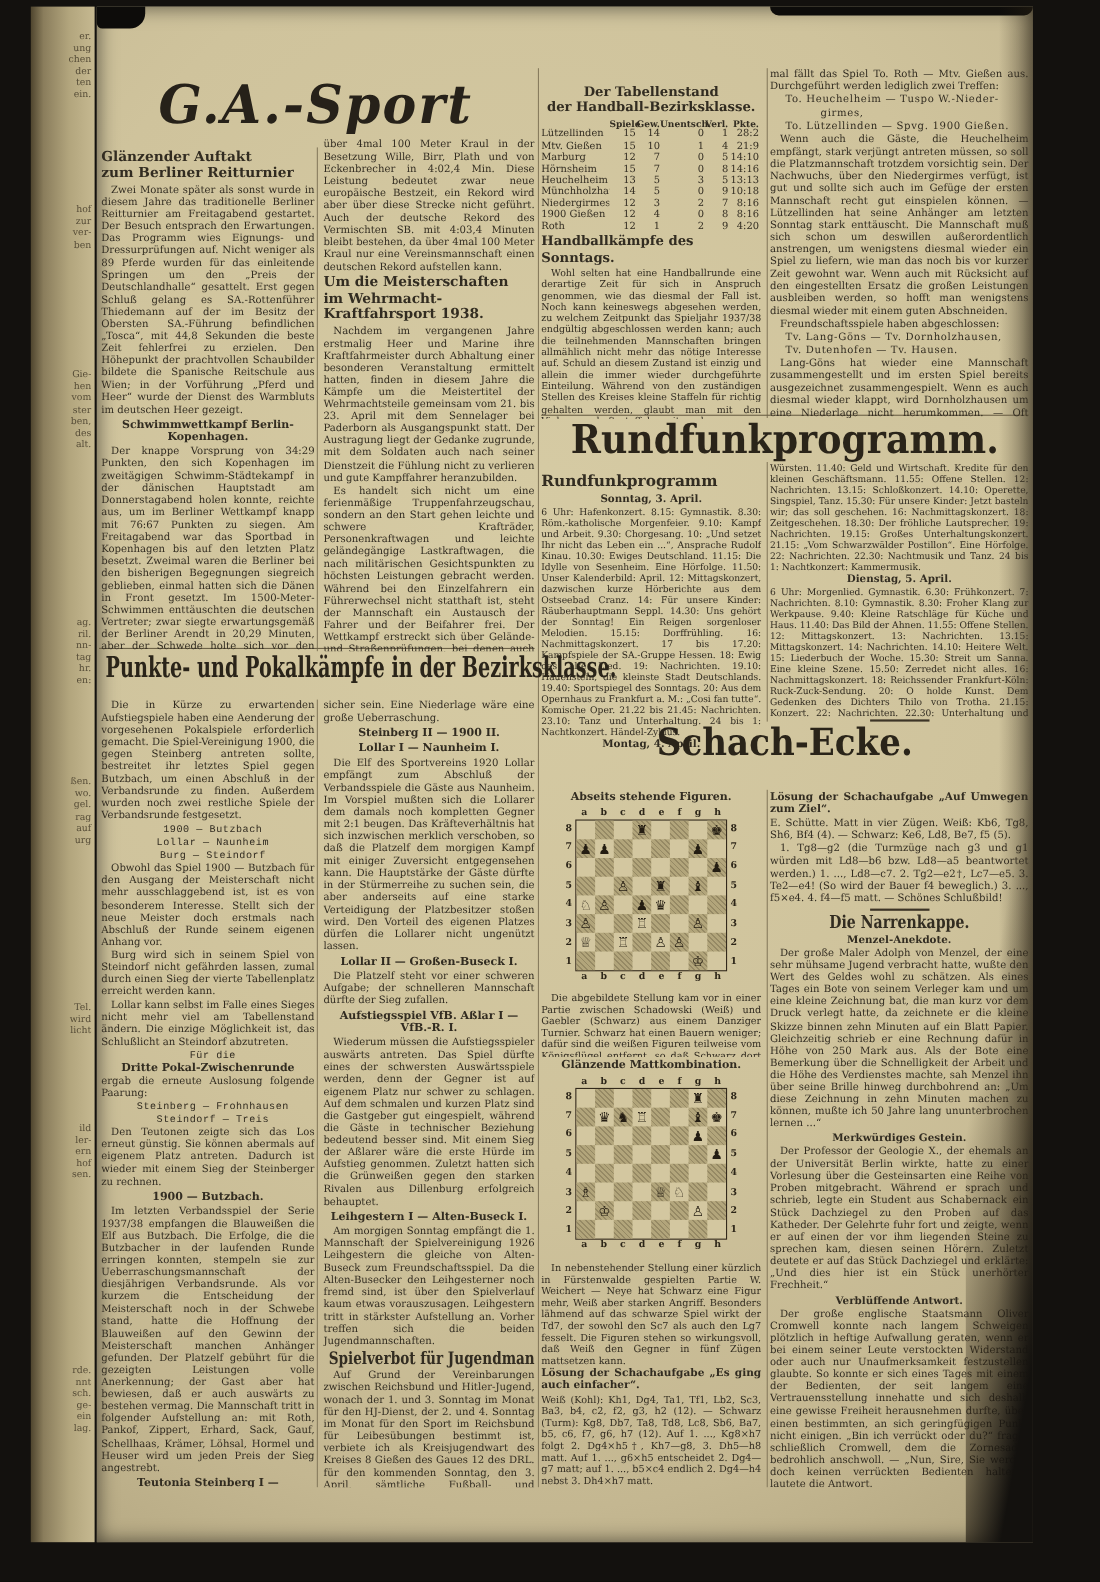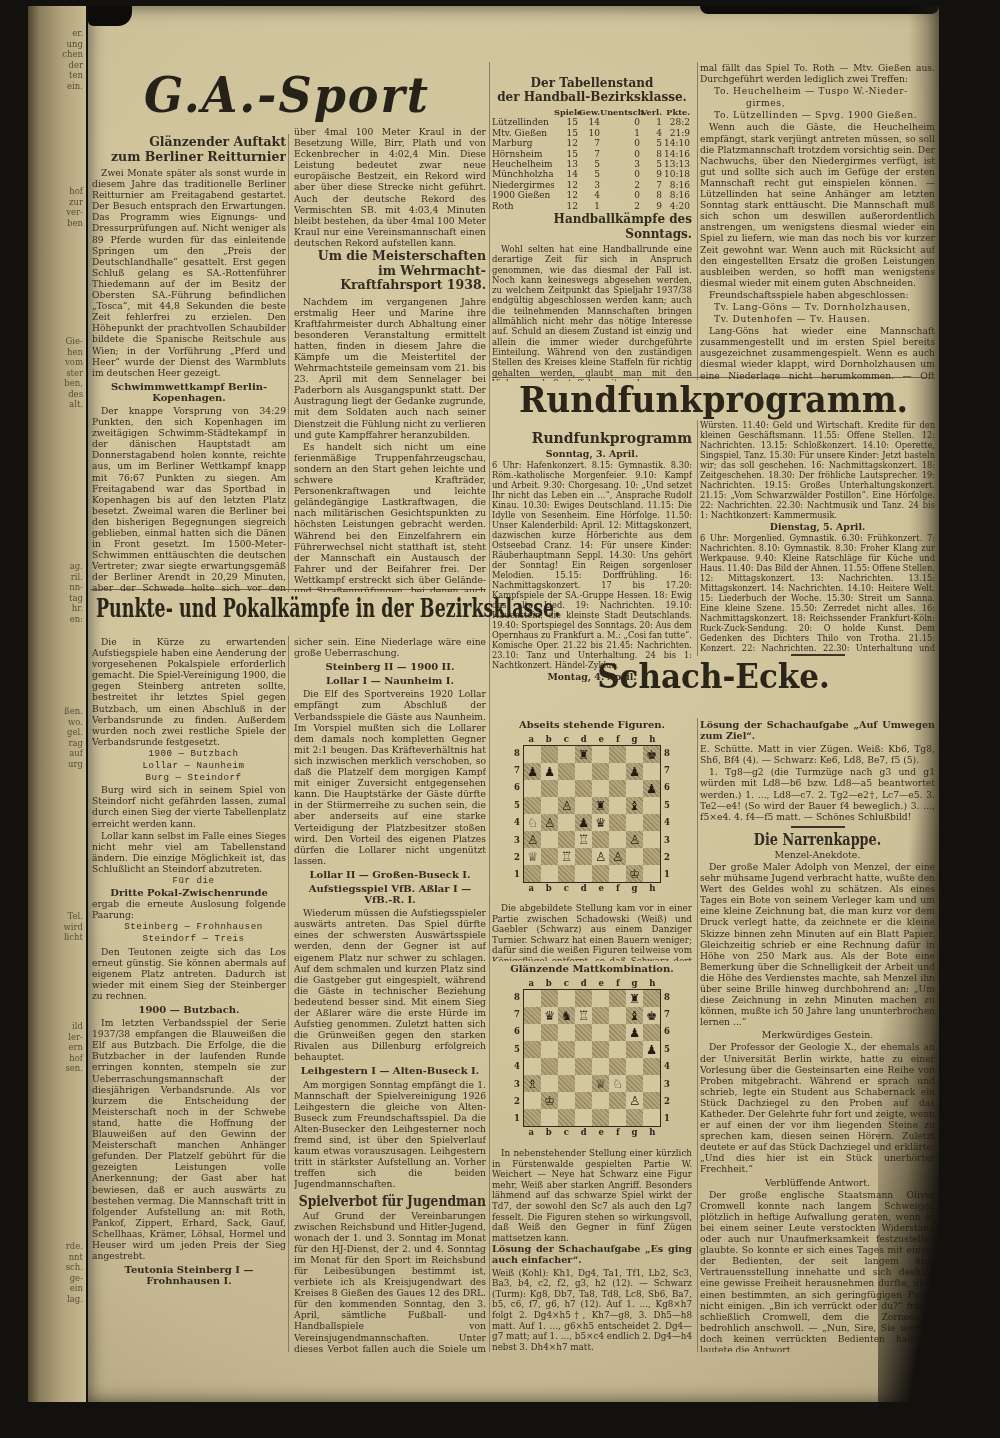--- a/index.html
+++ b/index.html
@@ -30,23 +30,23 @@
             font-size:46px;letter-spacing:2px;color:#262119;transform:scale(1,1.05);}
   .bighead{position:absolute;text-align:center;font-weight:bold;color:#2a2419;white-space:nowrap;}
   .hd-pokal{left:2px;top:586px;width:396px;font-size:18px;transform:scale(.97,1.45);transform-origin:center top;}
   .hd-radio{left:404px;top:372px;width:443px;font-size:33px;transform:scale(1,1.1);transform-origin:center top;}
   .hd-schach{left:404px;top:650px;width:443px;font-size:31px;transform:scale(1,1.1);transform-origin:center top;}
   .byline{position:absolute;left:404px;top:697px;width:443px;text-align:center;font-size:11px;font-weight:bold;}
   
   .col{position:absolute;overflow:hidden;font-size:9.2px;line-height:11.1px;text-align:justify;color:#322c21;}
   .col p{margin:0 0 1px;text-indent:9px;}
   .col p.noind{text-indent:0;}
-  .h2{font-weight:bold;text-align:right;font-size:12.5px;line-height:14.5px;margin:1px 0 3px;text-indent:0;}
+  .h2{font-weight:bold;text-align:left;font-size:12.5px;line-height:14.5px;margin:1px 0 3px;text-indent:0;}
   .sub{font-weight:bold;text-align:center;font-size:10px;margin:3px 0 2px;text-indent:0;}
-  .subsm{font-weight:normal;text-align:center;font-size:9.4px;margin:2px 0 1px;text-indent:0;}
+  .subsm{font-weight:bold;text-align:center;font-size:9.4px;margin:2px 0 1px;text-indent:0;}
   .dayhead{font-weight:bold;text-align:center;font-size:9.4px;margin:2px 0 1px;}
   .mline{text-align:center;letter-spacing:.5px;margin:0;text-indent:0;font-family:Liberation Mono, monospace;}
   .tline{padding-left:14px;letter-spacing:.6px;text-indent:0 !important;margin:0;}
   .tline2{padding-left:46px;letter-spacing:.6px;text-indent:0 !important;margin:0;}
   .radiotxt{font-size:8.3px;line-height:10px;}
   .tight{font-size:8.6px;line-height:10.3px;}
   .colbig{font-weight:bold;text-align:center;font-size:13.5px;line-height:15px;margin:3px 0 2px;white-space:nowrap;transform:scale(.95,1.2);}
   
   .ttl{font-weight:bold;text-align:center;font-size:12px;line-height:14px;}
   .trow,.throw{display:flex;font-size:9px;line-height:10.4px;}
@@ -553,40 +553,42 @@
 
     </div>
 
     <div class="bighead hd-pokal">Punkte- und Pokalkämpfe in der Bezirksklasse.</div>
 
     <div class="col" style="left:4px;top:630px;width:194px;height:716px">
       <p>Die in Kürze zu erwartenden Aufstiegspiele haben eine Aenderung der vorgesehenen Pokalspiele erforderlich gemacht. Die Spiel-Vereinigung 1900, die gegen Steinberg antreten sollte, bestreitet ihr letztes Spiel gegen Butzbach, um einen Abschluß in der Verbandsrunde zu finden. Außerdem wurden noch zwei restliche Spiele der Verbandsrunde festgesetzt.</p>
       <p class="mline">1900 — Butzbach</p>
       <p class="mline">Lollar — Naunheim</p>
       <p class="mline">Burg — Steindorf</p>
+      <p>Obwohl das Spiel 1900 — Butzbach für den Ausgang der Meisterschaft nicht mehr ausschlaggebend ist, ist es von besonderem Interesse. Stellt sich der neue Meister doch erstmals nach Abschluß der Runde seinem eigenen Anhang vor.</p>
       <p>Burg wird sich in seinem Spiel von Steindorf nicht gefährden lassen, zumal durch einen Sieg der vierte Tabellenplatz erreicht werden kann.</p>
       <p>Lollar kann selbst im Falle eines Sieges nicht mehr viel am Tabellenstand ändern. Die einzige Möglichkeit ist, das Schlußlicht an Steindorf abzutreten.</p>
       <p class="mline">Für die</p>
       <div class="sub" style="margin:0">Dritte Pokal-Zwischenrunde</div>
       <p class="noind">ergab die erneute Auslosung folgende Paarung:</p>
       <p class="mline">Steinberg — Frohnhausen</p>
       <p class="mline">Steindorf — Treis</p>
       <p>Den Teutonen zeigte sich das Los erneut günstig. Sie können abermals auf eigenem Platz antreten. Dadurch ist wieder mit einem Sieg der Steinberger zu rechnen.</p>
       <div class="sub">1900 — Butzbach.</div>
       <p>Im letzten Verbandsspiel der Serie 1937/38 empfangen die Blauweißen die Elf aus Butzbach. Die Erfolge, die die Butzbacher in der laufenden Runde erringen konnten, stempeln sie zur Ueberraschungsmannschaft der diesjährigen Verbandsrunde. Als vor kurzem die Entscheidung der Meisterschaft noch in der Schwebe stand, hatte die Hoffnung der Blauweißen auf den Gewinn der Meisterschaft manchen Anhänger gefunden. Der Platzelf gebührt für die gezeigten Leistungen volle Anerkennung; der Gast aber hat bewiesen, daß er auch auswärts zu bestehen vermag. Die Mannschaft tritt in folgender Aufstellung an: mit Roth, Pankof, Zippert, Erhard, Sack, Gauf, Schellhaas, Krämer, Löhsal, Hormel und Heuser wird um jeden Preis der Sieg angestrebt.</p>
       <div class="sub">Teutonia Steinberg I — Frohnhausen I.</div>
 
     </div>
 
     <div class="col" style="left:206px;top:630px;width:192px;height:716px">
       <p class="noind">sicher sein. Eine Niederlage wäre eine große Ueberraschung.</p>
       <div class="sub">Steinberg II — 1900 II.</div>
       <div class="sub">Lollar I — Naunheim I.</div>
       <p>Die Elf des Sportvereins 1920 Lollar empfängt zum Abschluß der Verbandsspiele die Gäste aus Naunheim. Im Vorspiel mußten sich die Lollarer dem damals noch kompletten Gegner mit 2:1 beugen. Das Kräfteverhältnis hat sich inzwischen merklich verschoben, so daß die Platzelf dem morgigen Kampf mit einiger Zuversicht entgegensehen kann. Die Hauptstärke der Gäste dürfte in der Stürmerreihe zu suchen sein, die aber anderseits auf eine starke Verteidigung der Platzbesitzer stoßen wird. Den Vorteil des eigenen Platzes dürfen die Lollarer nicht ungenützt lassen.</p>
       <div class="sub">Lollar II — Großen-Buseck I.</div>
+      <p>Die Platzelf steht vor einer schweren Aufgabe; der schnelleren Mannschaft dürfte der Sieg zufallen.</p>
       <div class="sub">Aufstiegsspiel VfB. Aßlar I — VfB.-R. I.</div>
       <p>Wiederum müssen die Aufstiegsspieler auswärts antreten. Das Spiel dürfte eines der schwersten Auswärtsspiele werden, denn der Gegner ist auf eigenem Platz nur schwer zu schlagen. Auf dem schmalen und kurzen Platz sind die Gastgeber gut eingespielt, während die Gäste in technischer Beziehung bedeutend besser sind. Mit einem Sieg der Aßlarer wäre die erste Hürde im Aufstieg genommen. Zuletzt hatten sich die Grünweißen gegen den starken Rivalen aus Dillenburg erfolgreich behauptet.</p>
       <div class="sub">Leihgestern I — Alten-Buseck I.</div>
       <p>Am morgigen Sonntag empfängt die 1. Mannschaft der Spielvereinigung 1926 Leihgestern die gleiche von Alten-Buseck zum Freundschaftsspiel. Da die Alten-Busecker den Leihgesterner noch fremd sind, ist über den Spielverlauf kaum etwas vorauszusagen. Leihgestern tritt in stärkster Aufstellung an. Vorher treffen sich die beiden Jugendmannschaften.</p>
       <div class="colbig" style="font-size:13px">Spielverbot für Jugendmannschaften.</div>
       <p>Auf Grund der Vereinbarungen zwischen Reichsbund und Hitler-Jugend, wonach der 1. und 3. Sonntag im Monat für den HJ-Dienst, der 2. und 4. Sonntag im Monat für den Sport im Reichsbund für Leibesübungen bestimmt ist, verbiete ich als Kreisjugendwart des Kreises 8 Gießen des Gaues 12 des DRL. für den kommenden Sonntag, den 3. April, sämtliche Fußball- und Handballspiele von Vereinsjugendmannschaften. Unter dieses Verbot fallen auch die Spiele um den Kreispokal.</p>
 
     </div>
 
     <div class="tear"></div>

